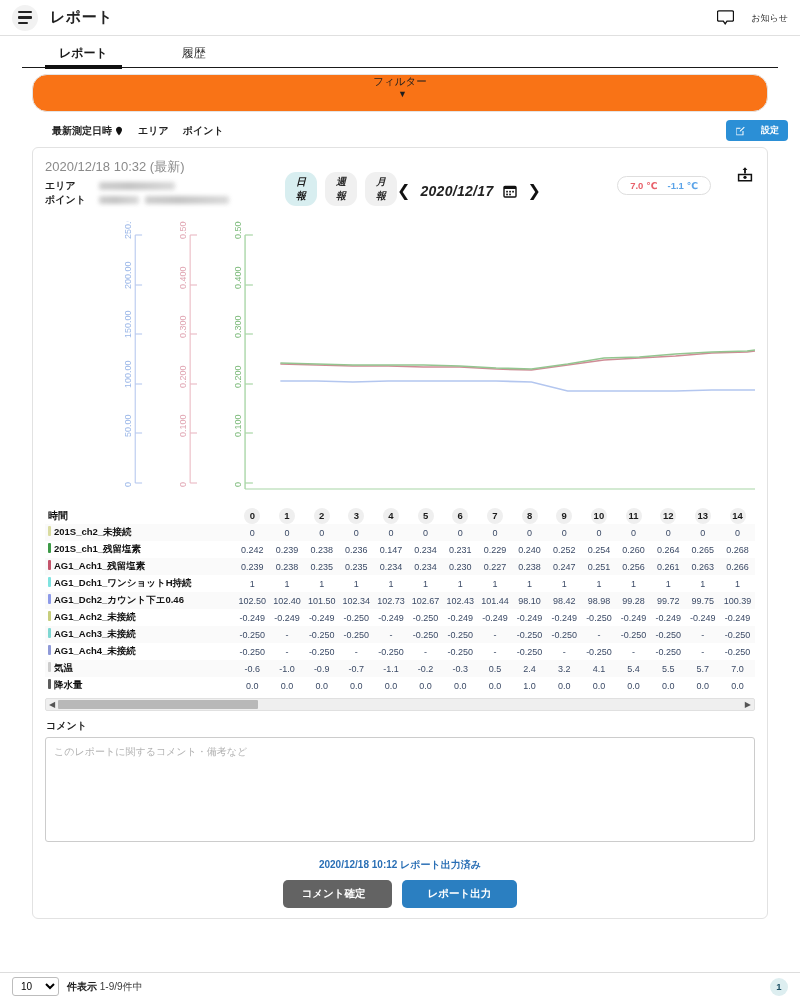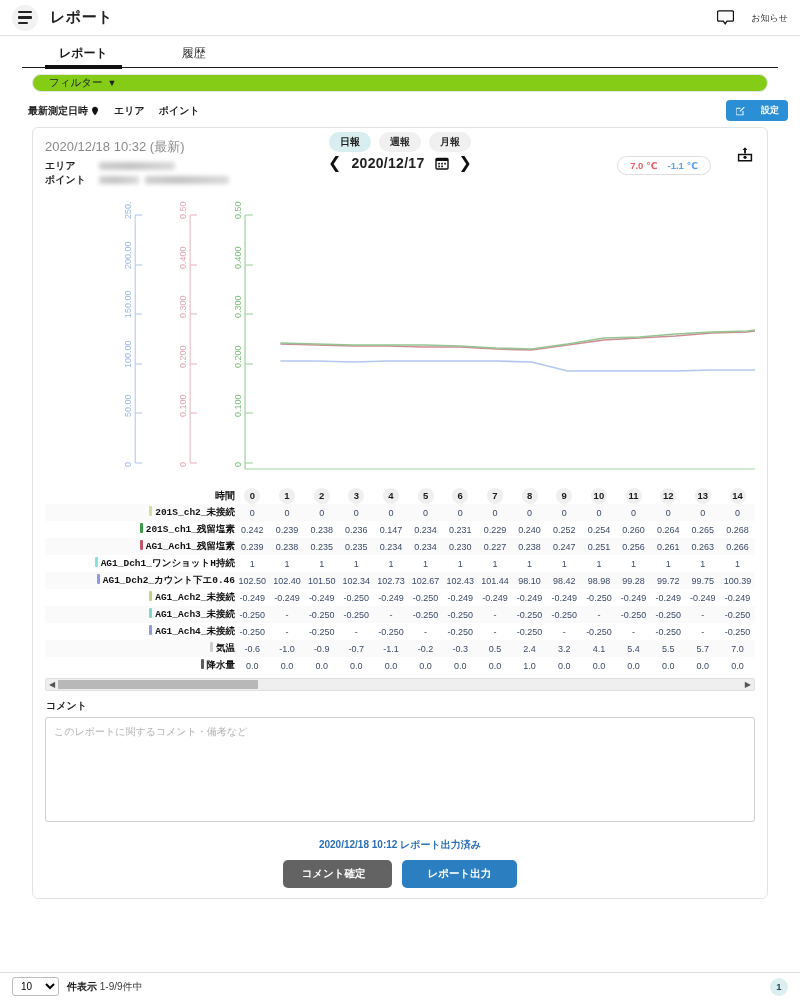--- a/index.html
+++ b/index.html
@@ -71,37 +71,39 @@
   .tab.inactive { font-weight: 400; color:#2b2b2b;font-family:Liberation Serif, serif; }
   .tab.active::after {
     content:"";
     position:absolute; left:-10px; right:-10px; bottom:-1px;
     height:4px; background:#111; z-index:2;
   }
 
   
   .filter-wrap { padding: 6px 32px 0 32px; }
   .filter-bar {
-    height: 18px;
-    background: #84cc16;
+    height: 38px;
+    background: #f97316;
     border: 1px solid #e4e4e4;
     border-radius: 15px;
     display: flex; align-items: center;
     padding: 0 16px;
     font-size: 10.5px;
     color: #1e1e1e;
     cursor: pointer;
+    flex-direction: column;
   }
   .filter-bar .caret { margin-left: 5px; font-size: 9px; }
 
   
   .sortrow {
     display:flex; align-items:center;
     padding: 8px 12px 6px 28px;
     gap: 14px;
+    margin-left: 24px;
   }
   .sortrow .sortitem { font-size: 10px; font-weight: 700; display:flex; align-items:center; gap:2px; cursor:pointer; }
   .sortrow .sortitem.plain { font-weight: 700; }
   .pin-mark { width: 10px; height: 10px; }
   .btn-setting {
     margin-left:auto;
     background:#2b8fd6;
     color:#fff;
     border:none;
     border-radius: 4px;
@@ -132,23 +134,23 @@
     background: linear-gradient(90deg,#c9c9c9,#bdbdbd 40%,#d6d6d6);
     filter: blur(2.2px);
     opacity: .9;
   }
   .redact.a { width: 76px; }
   .redact.b { width: 40px; margin-right: 6px; }
   .redact.c { width: 84px; }
 
   .periodnav {
     position:absolute; left: 50%; transform: translateX(-50%);
-    top: 4px;
+    top: 24px;
     width: 230px;
-    display:flex; flex-direction:column; align-items:center;
+    display:flex; flex-direction:row; align-items:center;font-style:italic;
   }
   .period-tabs { display:flex; gap:8px; margin-bottom: 3px; }
   .period-chip {
     font-size: 10px; font-weight:700;
     padding: 3px 11px; border-radius: 11px;
     background:#f0f0f0; color:#2d2d2d; cursor:pointer;
   }
   .period-chip.sel { background:#d8eef0; color:#1d1d1d; }
   .date-line { display:flex; align-items:center; gap: 10px; }
   .arrow { font-size: 16px; font-weight:700; cursor:pointer; line-height:1; color:#111; }
@@ -169,25 +171,24 @@
 
   
   .chart-area { position: relative; height: 280px; margin-top: 14px; }
   .chart-svg { position:absolute; inset:0; width: 100%; height: 100%; }
 
   
   .table-scroll { margin-top: 6px; overflow: hidden; position: relative; }
   table.data { border-collapse: collapse; width: 100%; font-size: 9px; table-layout: fixed; }
   table.data th, table.data td { padding: 0; }
   table.data .rowlabel {
-    width: 190px; text-align: right;
+    width: 190px; text-align: left;
     font-weight: 700; font-size: 9.5px;
     padding-left: 3px; white-space: nowrap;
     color: #111;
-    font-family: Liberation Mono, monospace;
   }
   table.data thead th.rowlabel { font-size:10px; }
   table.data td.v, table.data th.v {
     text-align: center; color:#3b4a66; font-size: 9px; height: 17px;
   }
   table.data tbody tr:nth-child(odd) { background:#fafafa; }
   table.data tbody tr:nth-child(even) { background:#ffffff; }
   .hdr-circle {
     display:inline-flex; align-items:center; justify-content:center;
     width:16px;height:16px;border-radius:50%;

